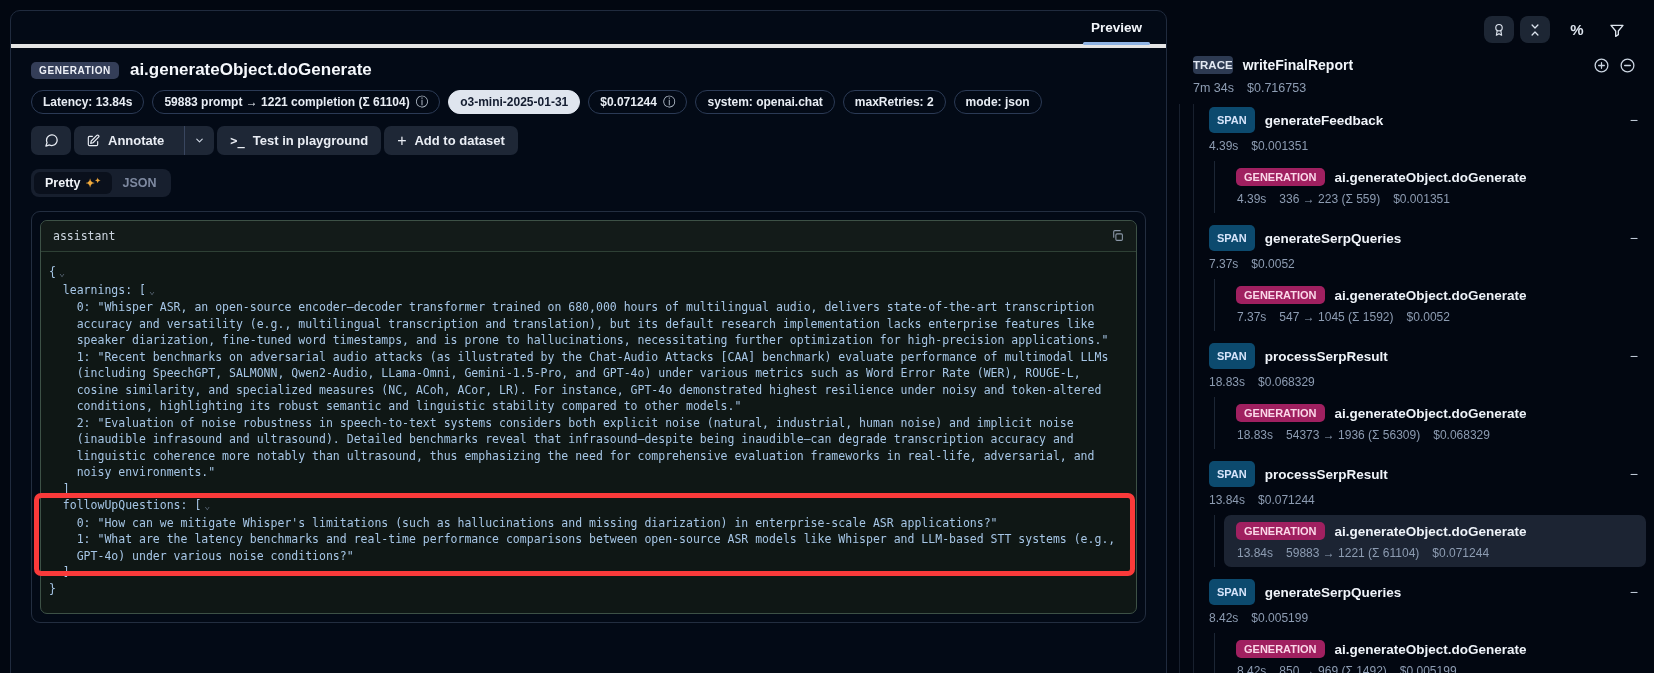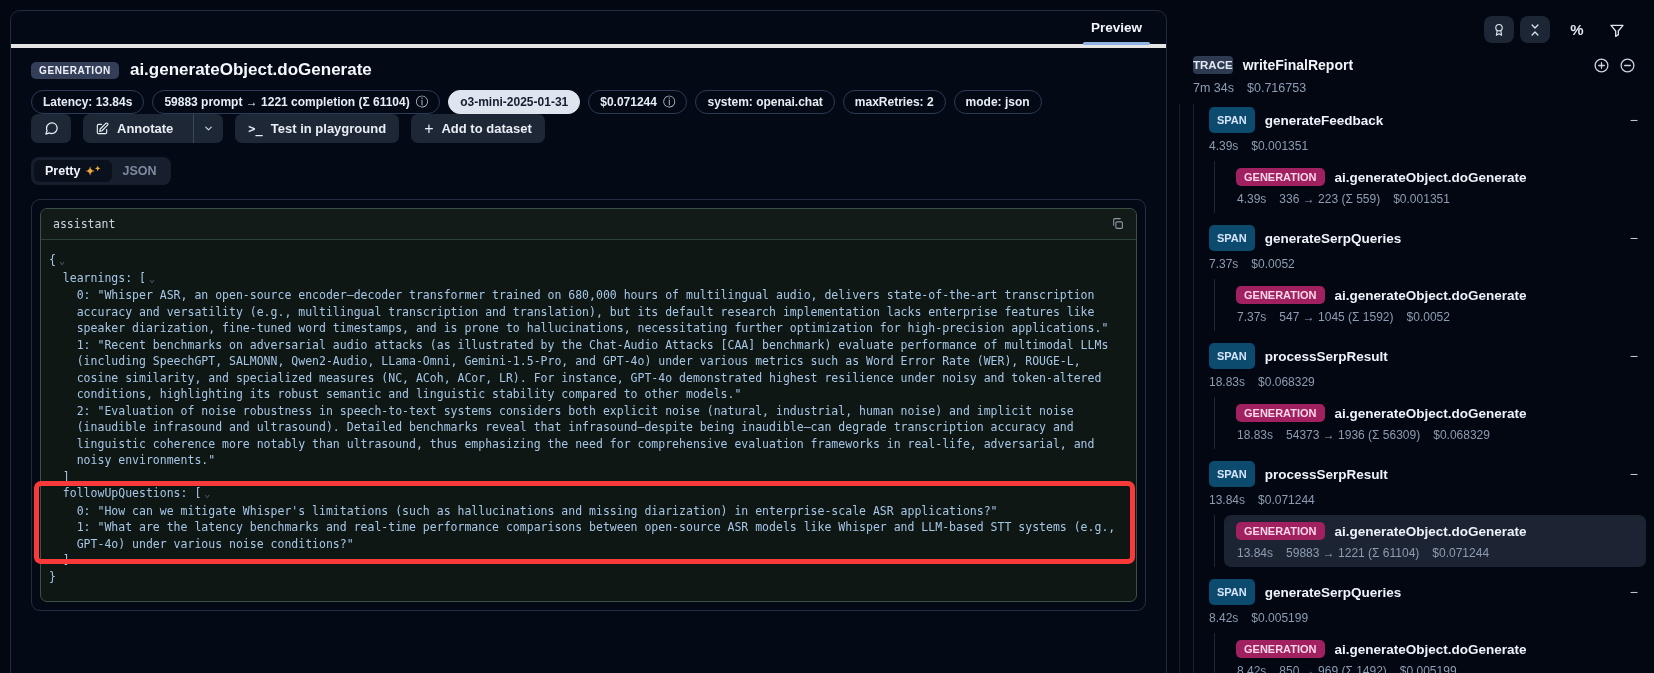--- a/index.html
+++ b/index.html
@@ -25,21 +25,21 @@
   .obs-title { font-size:17px; color:#f5f8fc; margin:0; font-weight:700; }
   .timestamp { color:#8e9bb1; font-size:13px; margin-top:7px; }
 
   .pill-row { display:flex; gap:8px; margin-top:10px; align-items:center; flex-wrap:nowrap; }
   .pill { height:24px; display:inline-flex; align-items:center; gap:6px; padding:0 11px;
           border:1px solid #2b3a55; border-radius:12px; color:#e8edf4; font-size:12px;
           font-weight:700; white-space:nowrap; cursor:default; }
   .pill.light { background:#dfe5ee; color:#141d30; border-color:#dfe5ee; }
   .info-glyph { font-size:12.5px; color:#c3cdda; font-weight:400; line-height:1; }
 
-  .action-row { display:flex; gap:12px; align-items:stretch; }
+  .action-row { display:flex; gap:3px; margin-top:12px; align-items:stretch; }
   .btn { background:#1e2736; color:#e9edf4; border:none; border-radius:7px; font-size:13px;
          font-weight:700; display:inline-flex; align-items:center; gap:8px; padding:0 13px;
          height:29px; font-family:inherit; cursor:pointer; }
   .icon-btn { width:40px; justify-content:center; padding:0; }
   .split { padding:0; overflow:hidden; }
   .split .main-part { display:flex; align-items:center; gap:8px; padding:0 12px; height:100%; }
   .split .chev-part { display:flex; align-items:center; justify-content:center; width:30px;
                       height:100%; border-left:1px solid #39465f; color:#cdd6e3; font-size:11px; }
   .term-glyph { font-family:"DejaVu Sans Mono",monospace; font-weight:700; font-size:12px; }
   .plus-glyph { font-size:16px; font-weight:400; }

